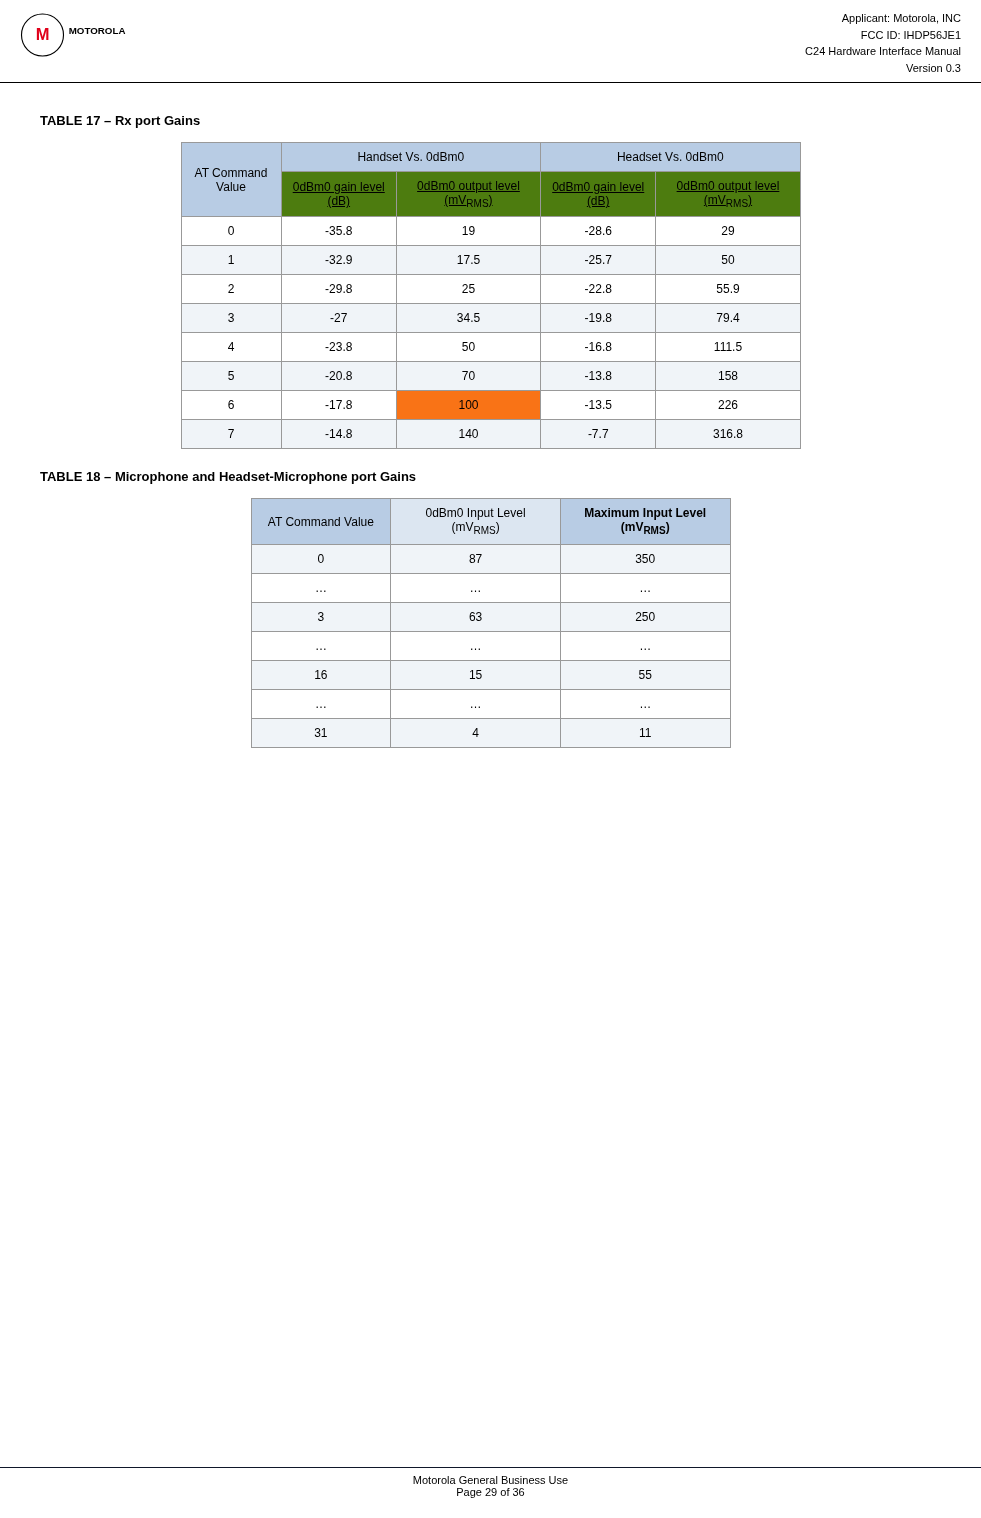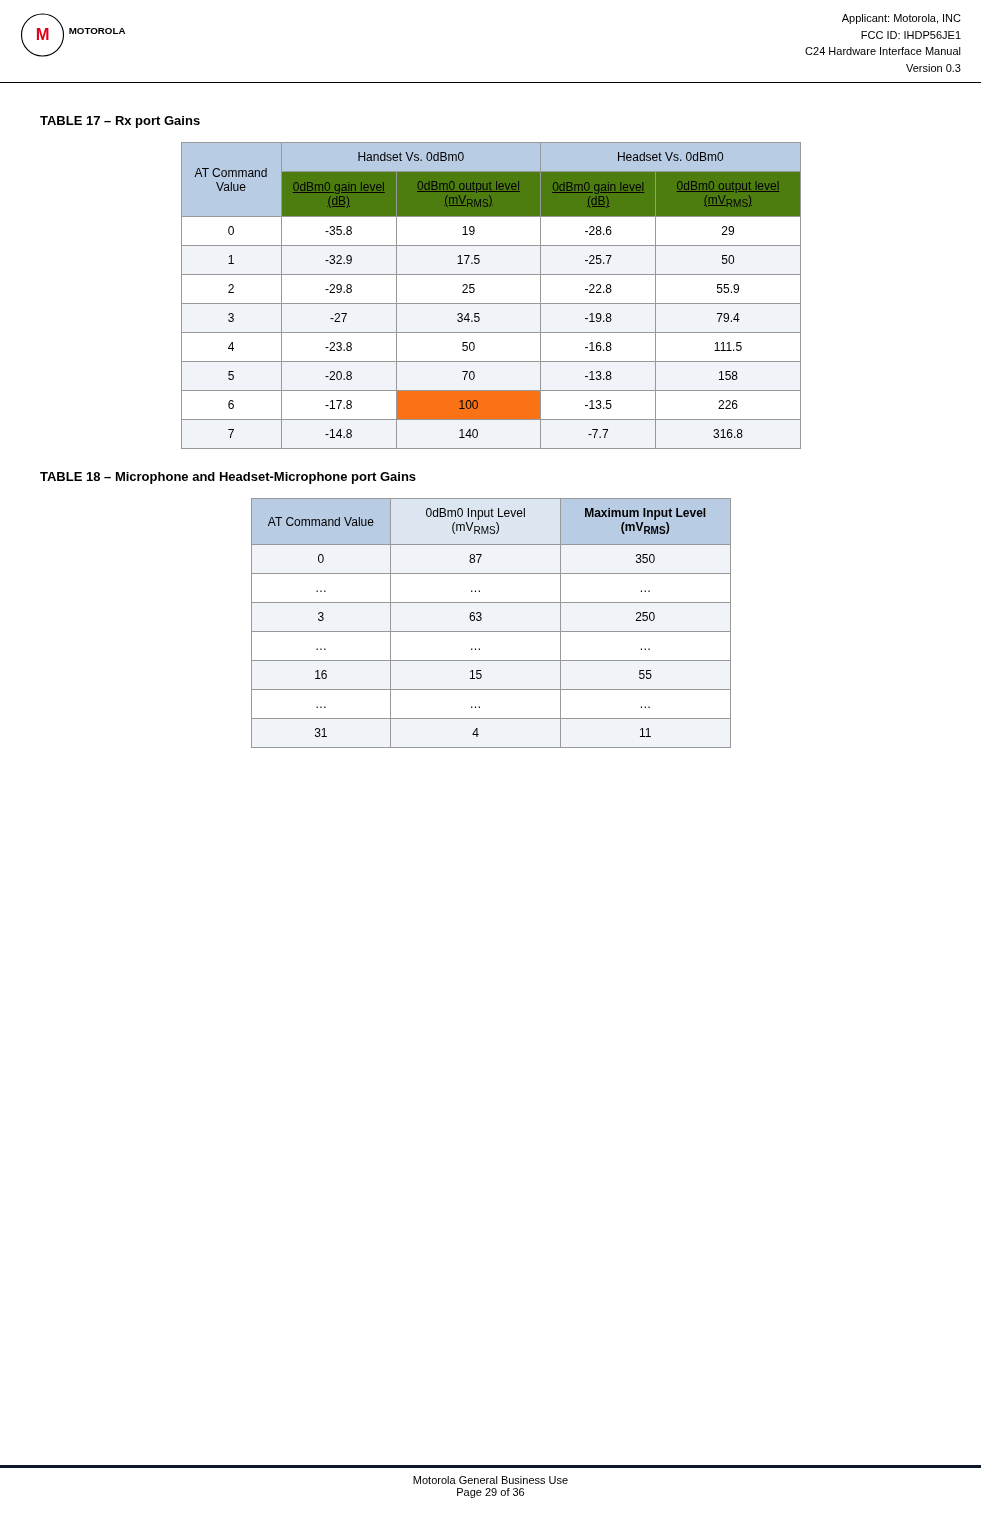--- a/index.html
+++ b/index.html
@@ -74,21 +74,21 @@
     }
 
     
     .footer {
       position: absolute;
       bottom: 20px;
       left: 0;
       right: 0;
       text-align: center;
       font-size: 11px;
-      border-top: 3px solid #0f172a;
+      border-top: 1px solid #0f172a;
       padding-top: 6px;
     }
 
     
     .table17 {
       width: 620px;
     }
     .table17 .at-command-cell {
       background-color: #b8cce4;
       font-weight: normal;

